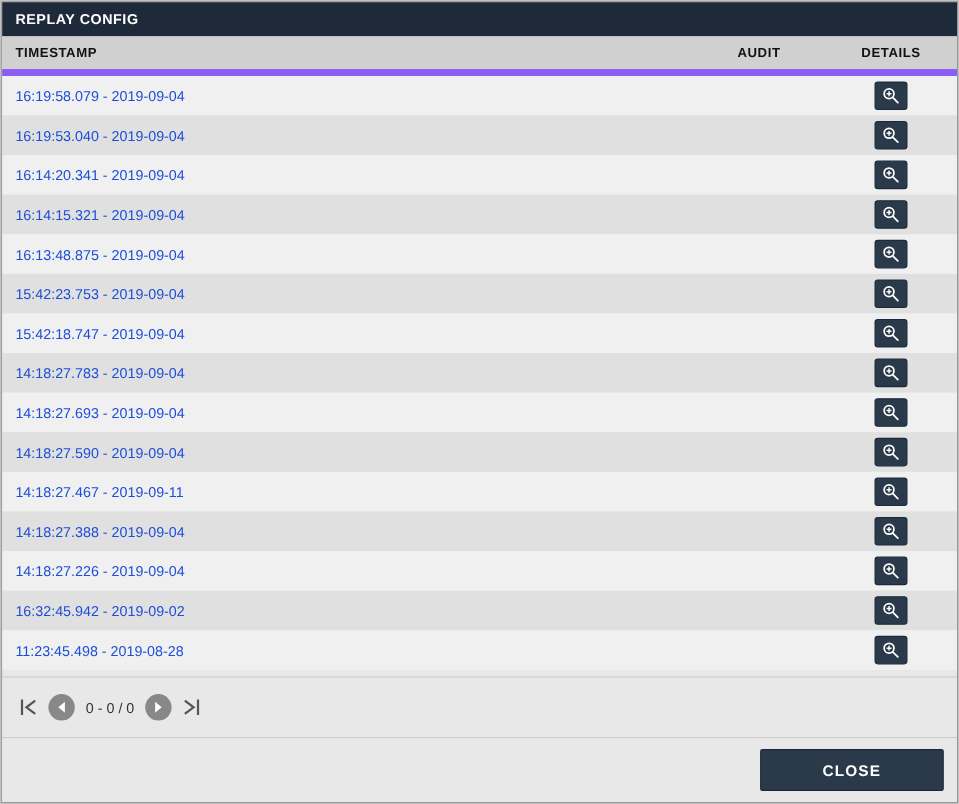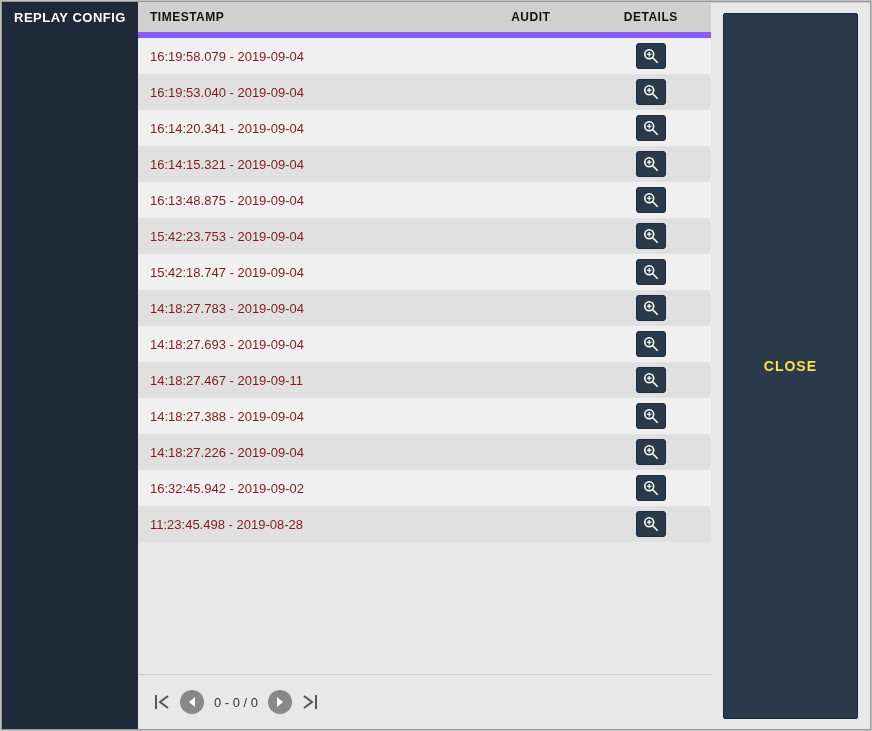--- a/index.html
+++ b/index.html
@@ -17,21 +17,21 @@
       width: 872px;
       height: 731px;
     }
 
     .dialog {
       width: 870px;
       height: 729px;
       background: #e8e8e8;
       border: 1px solid #999;
       display: flex;
-      flex-direction: row;
+      flex-direction: column;
     }
 
     .dialog-header {
       background: #1e2a3a;
       color: #ffffff;
       padding: 8px 12px;
       font-size: 13px;
       font-weight: bold;
       letter-spacing: 0.5px;
     }
@@ -81,21 +81,21 @@
       background: #f0f0f0;
     }
 
     tbody tr:nth-child(even) {
       background: #e0e0e0;
     }
 
     tbody td {
       padding: 5px 12px;
       font-size: 13px;
-      color: #7f1d1d;
+      color: #1d4ed8;
     }
 
     tbody td.col-audit {
       width: 120px;
       text-align: center;
     }
 
     tbody td.col-details {
       width: 120px;
       text-align: center;
@@ -161,23 +161,23 @@
     .dialog-footer {
       padding: 10px 12px;
       display: flex;
       justify-content: flex-end;
       background: #e8e8e8;
       border-top: 1px solid #ccc;
     }
 
     .close-button {
       background: #2a3a4a;
-      color: #fde047;
+      color: #ffffff;
       border: 1px solid #1a2a3a;
-      padding: 10px 40px;
+      padding: 10px 56px;
       font-size: 14px;
       font-weight: bold;
       letter-spacing: 1px;
       cursor: pointer;
       border-radius: 2px;
     }
   </style>
 </head>
 <body>
 
@@ -287,20 +287,32 @@
                   <svg viewBox="0 0 18 18" width="16" height="16">
       <circle cx="7" cy="7" r="5" fill="none" stroke="white" stroke-width="1.8"></circle>
       <line x1="11" y1="11" x2="16" y2="16" stroke="white" stroke-width="1.8" stroke-linecap="round"></line>
       <line x1="7" y1="4.5" x2="7" y2="9.5" stroke="white" stroke-width="1.5"></line>
       <line x1="4.5" y1="7" x2="9.5" y2="7" stroke="white" stroke-width="1.5"></line>
     </svg>
                 </button></td>
             </tr>
             <tr>
               <td>14:18:27.693  -  2019-09-04</td>
+              <td class="col-audit"></td>
+              <td class="col-details"><button class="zoom-button">
+                  <svg viewBox="0 0 18 18" width="16" height="16">
+      <circle cx="7" cy="7" r="5" fill="none" stroke="white" stroke-width="1.8"></circle>
+      <line x1="11" y1="11" x2="16" y2="16" stroke="white" stroke-width="1.8" stroke-linecap="round"></line>
+      <line x1="7" y1="4.5" x2="7" y2="9.5" stroke="white" stroke-width="1.5"></line>
+      <line x1="4.5" y1="7" x2="9.5" y2="7" stroke="white" stroke-width="1.5"></line>
+    </svg>
+                </button></td>
+            </tr>
+            <tr>
+              <td>14:18:27.590  -  2019-09-04</td>
               <td class="col-audit"></td>
               <td class="col-details"><button class="zoom-button">
                   <svg viewBox="0 0 18 18" width="16" height="16">
       <circle cx="7" cy="7" r="5" fill="none" stroke="white" stroke-width="1.8"></circle>
       <line x1="11" y1="11" x2="16" y2="16" stroke="white" stroke-width="1.8" stroke-linecap="round"></line>
       <line x1="7" y1="4.5" x2="7" y2="9.5" stroke="white" stroke-width="1.5"></line>
       <line x1="4.5" y1="7" x2="9.5" y2="7" stroke="white" stroke-width="1.5"></line>
     </svg>
                 </button></td>
             </tr>

